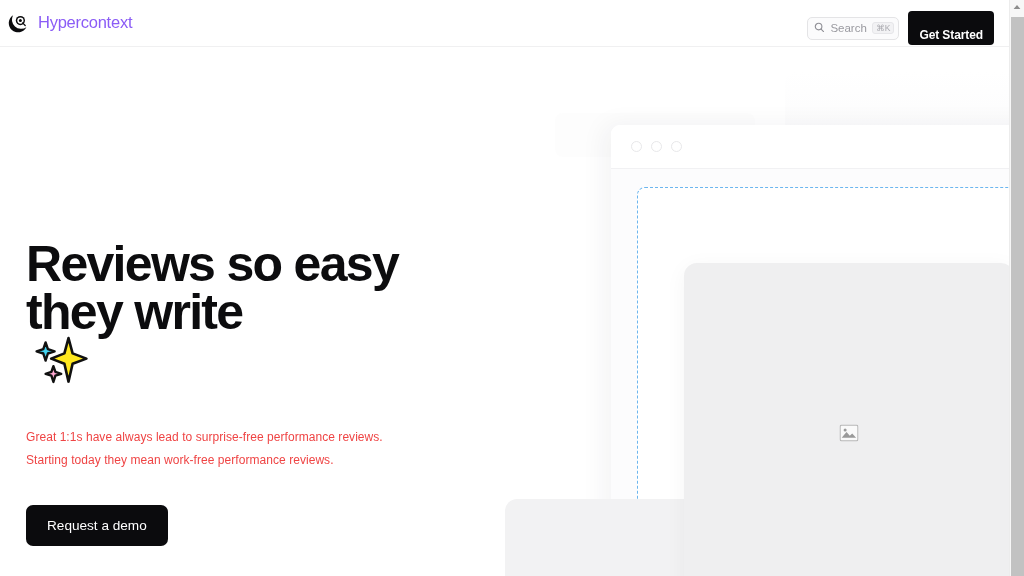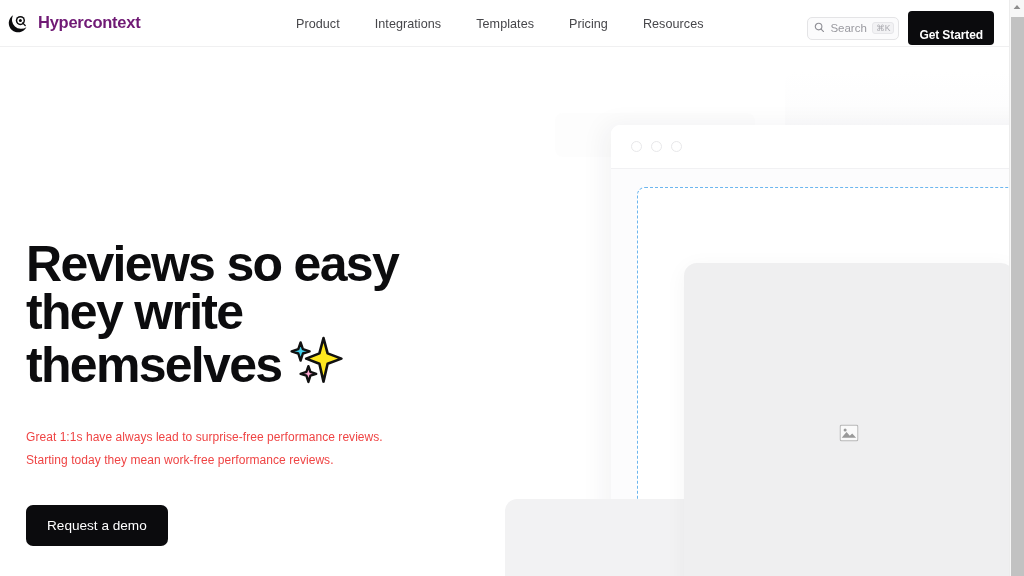--- a/index.html
+++ b/index.html
@@ -49,22 +49,22 @@
     gap: 7px;
     cursor: pointer;
   }
   .brand-mark {
     width: 23px; height: 23px;
     position: relative;
     flex: none;
   }
   .brand-name {
     font-size: 16.5px;
-    font-weight: 700;
-    color: #701a75;
+    font-weight: 400;
+    color: #8b5cf6;
     letter-spacing: -0.25px;
     white-space: nowrap;
   }
 
   .nav {
     position: absolute;
     left: 296px; top: 0;
     height: 47px;
     display: flex;
     align-items: center;
@@ -337,27 +337,20 @@
             <path d="M18.4 16.2A9.2 9.2 0 0 1 5.1 4.2 9.3 9.3 0 1 0 18.4 16.2Z" fill="#0b0b0d"></path>
             <circle cx="12.4" cy="9.6" r="4.6" fill="#0b0b0d"></circle>
             <circle cx="12.4" cy="9.6" r="3.1" fill="#ffffff"></circle>
             <circle cx="12.4" cy="9.6" r="1.5" fill="#0b0b0d"></circle>
             <path d="M14.6 11.9l2.6 2.6" stroke="#0b0b0d" stroke-width="1.3" stroke-linecap="round" fill="none"></path>
           </svg>
         </span>
         <span class="brand-name">Hypercontext</span>
       </div>
 
-      <nav class="nav">
-        <span class="nav-item">Product</span>
-        <span class="nav-item">Integrations</span>
-        <span class="nav-item">Templates</span>
-        <span class="nav-item">Pricing</span>
-        <span class="nav-item">Resources</span>
-      </nav>
 
       <div class="header-right">
         <div class="search-box">
           <span class="search-ico">
             <svg width="11" height="11" viewBox="0 0 12 12">
               <circle cx="5" cy="5" r="3.6" fill="none" stroke="#8e8e95" stroke-width="1.2"></circle>
               <path d="M7.7 7.7L10.4 10.4" stroke="#8e8e95" stroke-width="1.2" stroke-linecap="round"></path>
             </svg>
           </span>
           <span class="search-ph">Search...</span>
@@ -397,21 +390,21 @@
               <path d="M2.2 13.2L7 7.6l3.3 3.6 2.4-2.2 3.9 4.2z" fill="#9a9a9a"></path>
             </svg>
           </span>
         </div>
       </div>
 
       <div class="hero-copy">
         <h1 class="headline">
           <span>Reviews so easy</span><br>
           <span>they write</span><br>
-          <span>themselves</span><span class="sparkle-wrap"><svg width="56" height="52" viewBox="0 0 56 52">
+          <span class="sparkle-wrap"><svg width="56" height="52" viewBox="0 0 56 52">
               <path d="M36.5 2 L40.6 17.4 L54.4 22.6 L40.6 27.8 L36.5 45.6 L32.4 27.8 L19.2 22.6 L32.4 17.4 Z" fill="#ffe81f" stroke="#111" stroke-width="2.6" stroke-linejoin="round"></path>
               <path d="M13.6 6.5 L15.9 13.1 L22.6 15.3 L15.9 17.5 L13.6 24.6 L11.3 17.5 L4.6 15.3 L11.3 13.1 Z" fill="#43d3f0" stroke="#111" stroke-width="2.4" stroke-linejoin="round"></path>
               <path d="M21.4 30.2 L23.4 35.9 L29.2 37.8 L23.4 39.7 L21.4 45.9 L19.4 39.7 L13.6 37.8 L19.4 35.9 Z" fill="#ffa8d2" stroke="#111" stroke-width="2.4" stroke-linejoin="round"></path>
             </svg></span>
         </h1>
 
         <p class="subcopy">Great 1:1s have always lead to surprise-free performance reviews. Starting today they mean work-free performance reviews.</p>
 
         <button class="btn-demo">Request a demo</button>
       </div>

